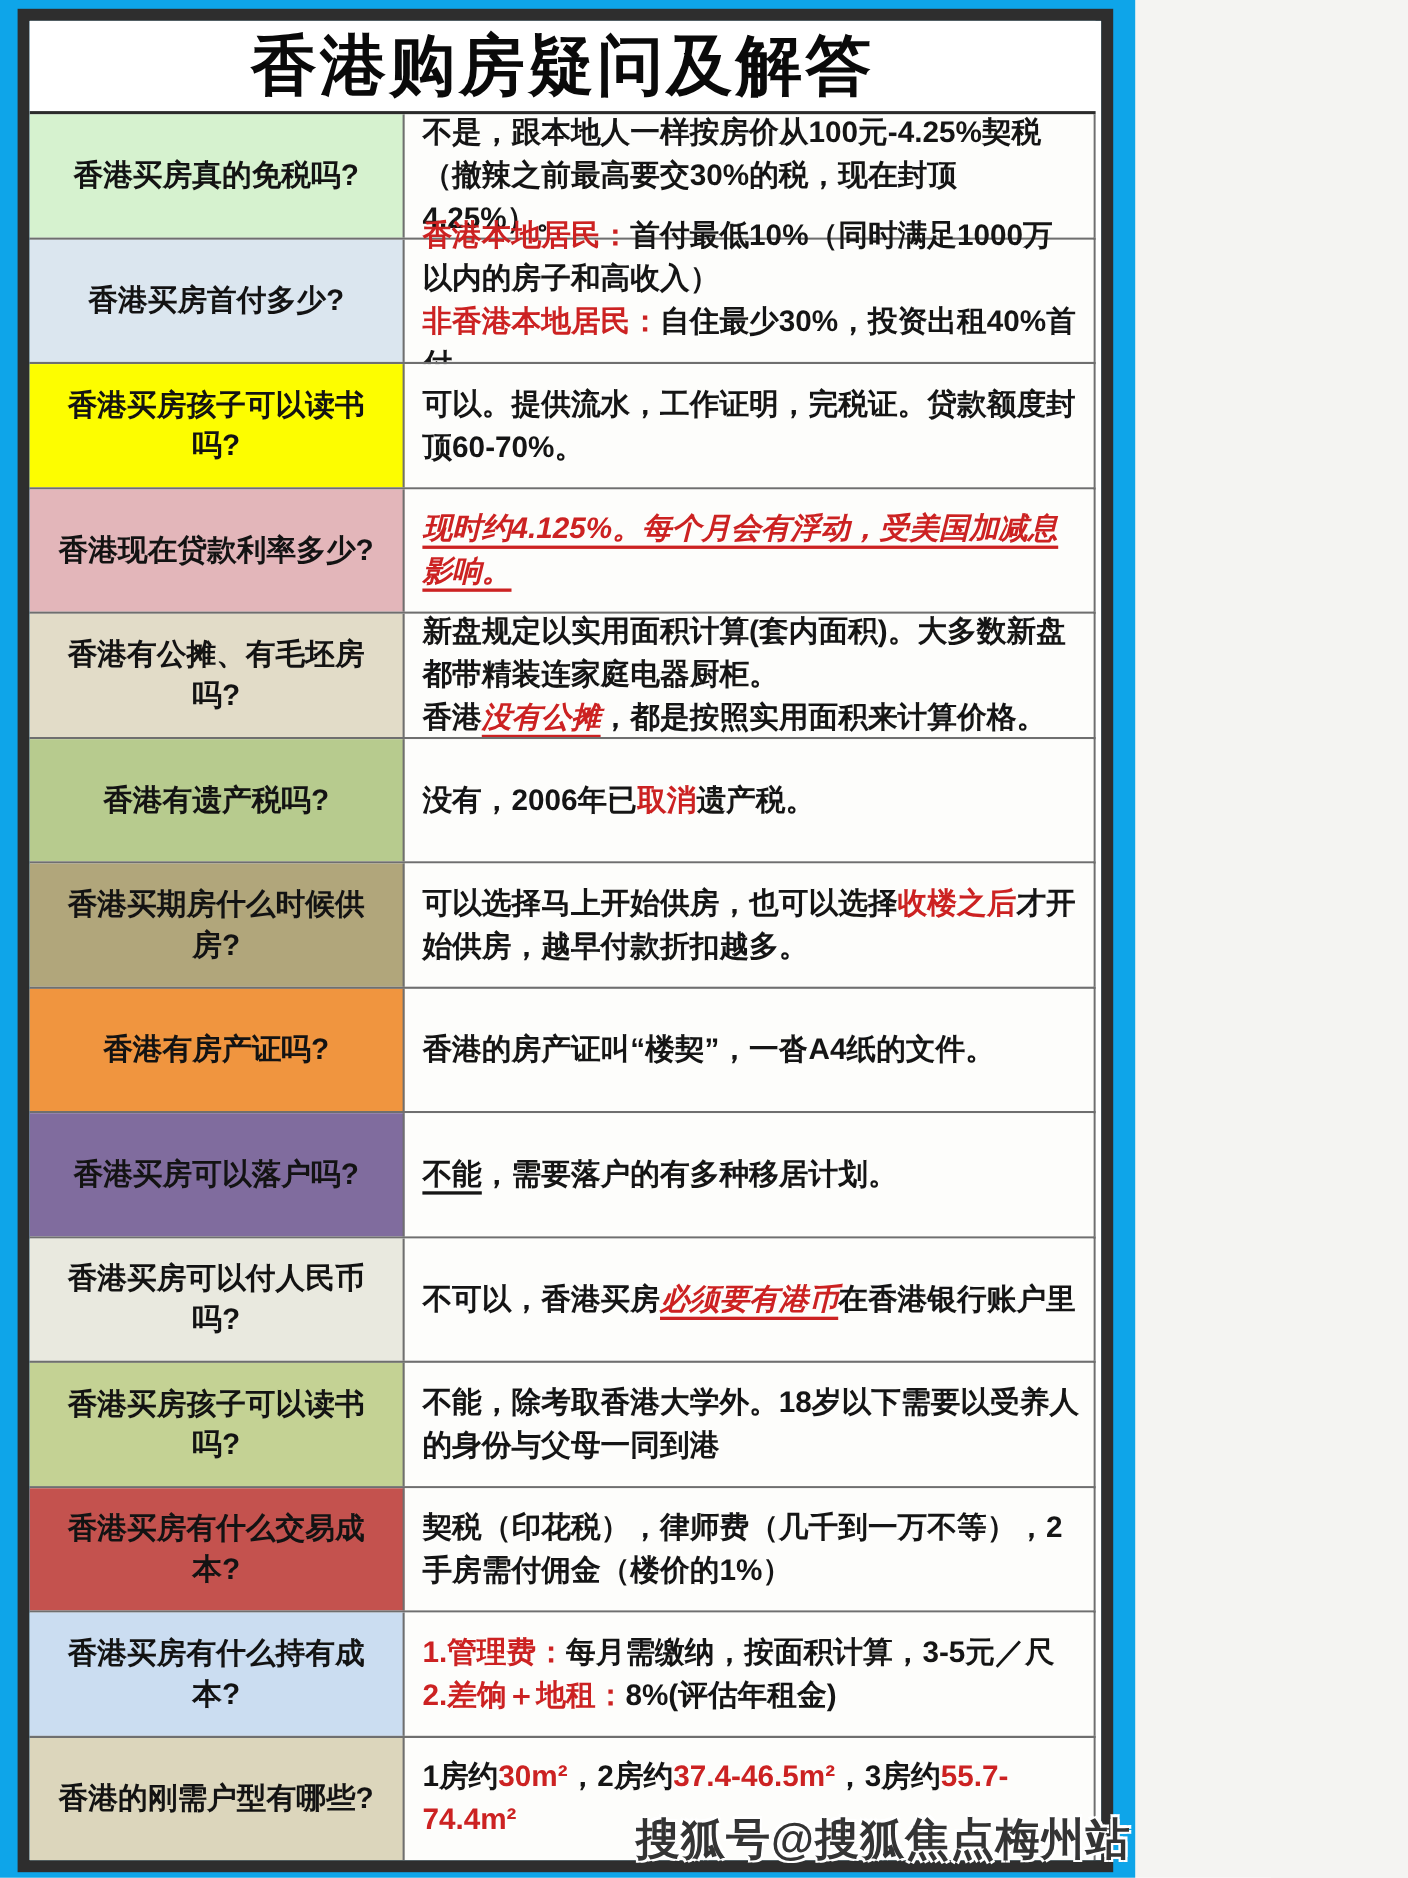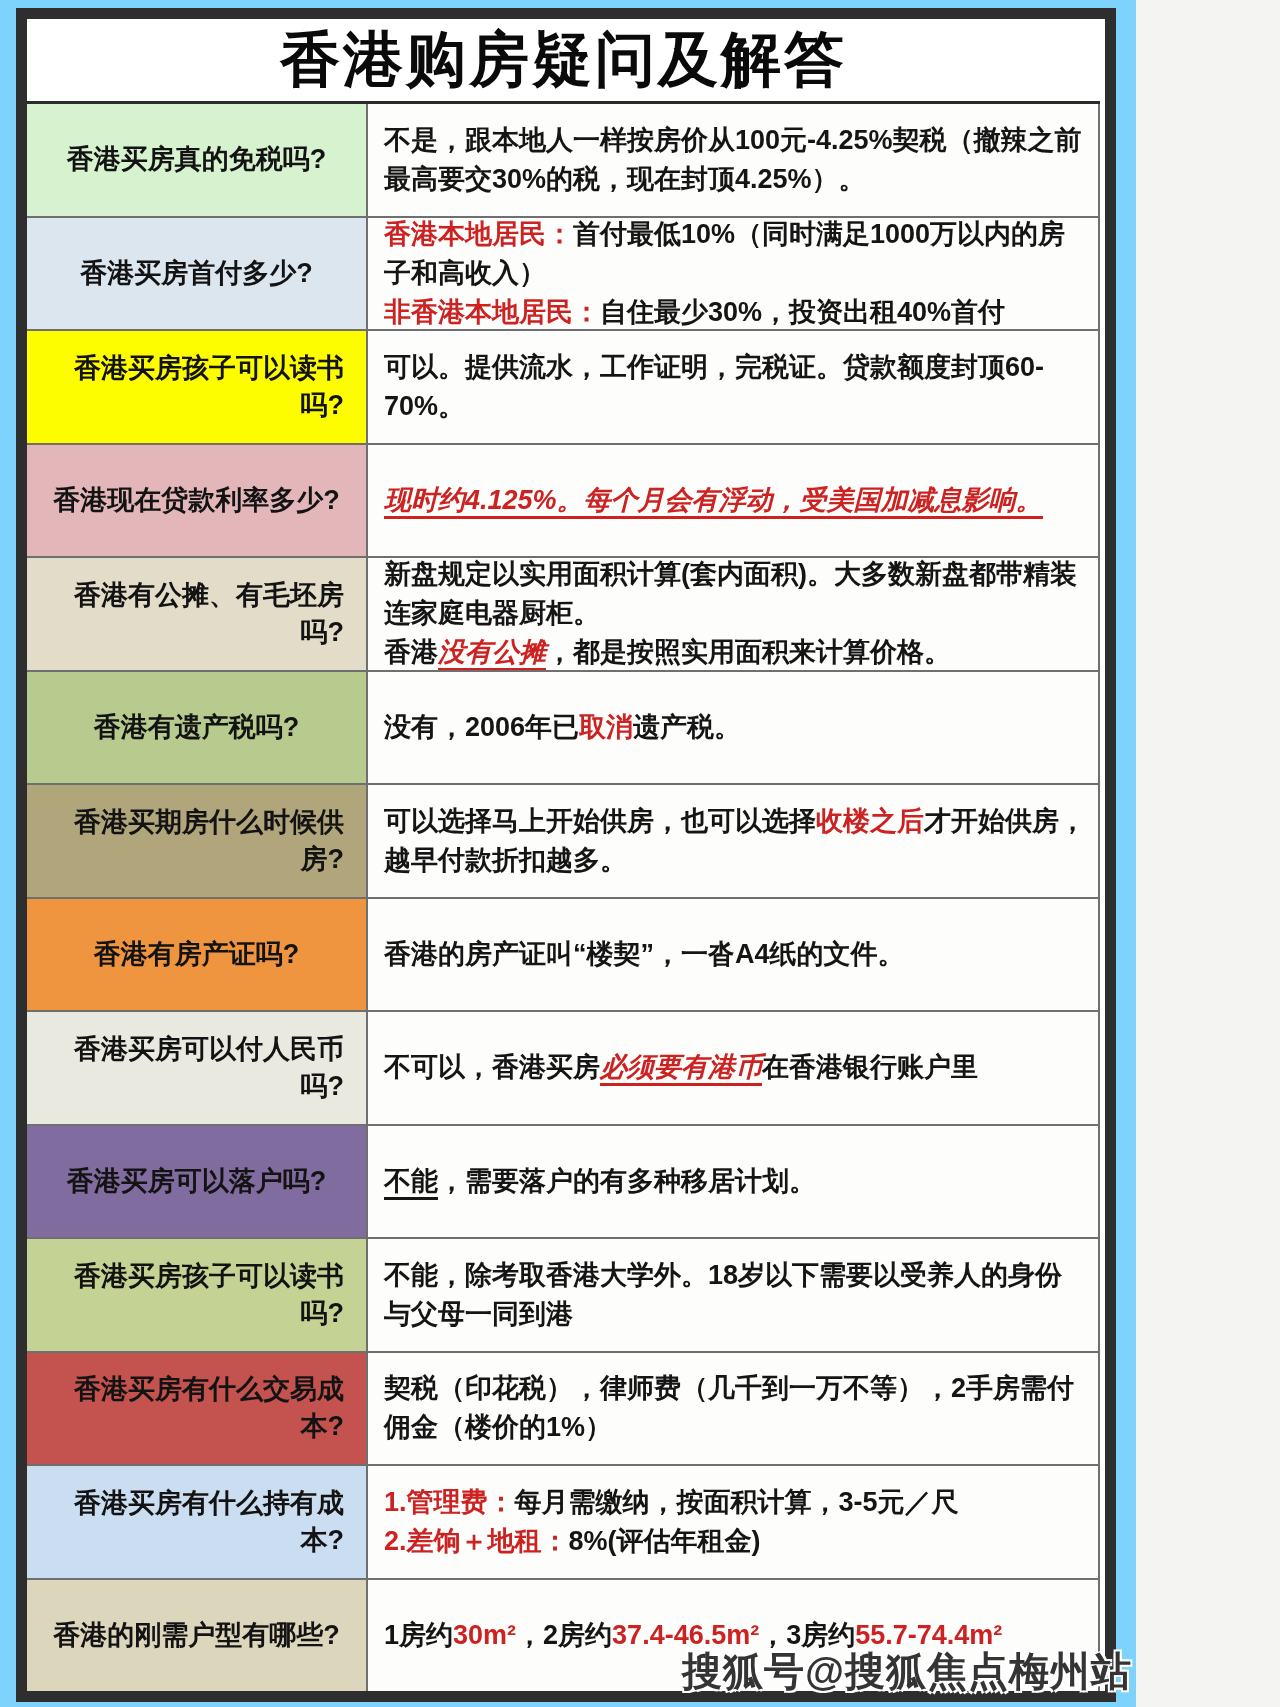--- a/index.html
+++ b/index.html
@@ -6,22 +6,22 @@
   body{
     width:1280px;height:1707px;
     background:#f4f4f2;
     font-family:"Liberation Sans","DejaVu Sans",sans-serif;
     font-weight:700;
     color:#151515;
     -webkit-font-smoothing:antialiased;
   }
   .page{
     position:relative;
-    width:1136px;height:1707px;
-    background:#7dd3fc;
+    width:1032px;height:1707px;
+    background:#0ea5e9;
     overflow:hidden;
   }
   .frame{
     position:absolute;
     left:16px;top:8px;right:20px;bottom:5px;
     border:11px solid #2e2e2e;
     background:#ffffff;
     box-sizing:border-box;
   }
   .paper{
@@ -57,21 +57,21 @@
     min-height:96px;
   }
   .row + .row{ border-top:2px solid #6f6f6f; }
   .qcell{
     flex:none;
     width:341px;
     box-sizing:border-box;
     display:flex;
     align-items:center;
     justify-content:center;
-    text-align:right;
+    text-align:center;
     padding:6px 22px;
     font-size:27px;
     line-height:37px;
     border-right:2px solid #6f6f6f;
     color:#131313;
   }
   .acell{
     flex:1;
     display:flex;
     flex-direction:column;
@@ -156,29 +156,29 @@
               <p><span>可以选择马上开始供房，也可以选择</span><span class="seg-red">收楼之后</span><span>才开始供房，越早付款折扣越多。</span></p>
             </div>
           </div>
           <div class="row">
             <div class="qcell" style="background: rgb(240, 149, 63);">香港有房产证吗?</div>
             <div class="acell">
               <p><span>香港的房产证叫“楼契”，一沓A4纸的文件。</span></p>
             </div>
           </div>
           <div class="row">
+            <div class="qcell" style="background: rgb(128, 108, 158);">香港买房可以落户吗?</div>
+            <div class="acell">
+              <p><span class="seg-black-u">不能</span><span>，需要落户的有多种移居计划。</span></p>
+            </div>
+          </div>
+          <div class="row">
             <div class="qcell" style="background: rgb(233, 233, 223);">香港买房可以付人民币吗?</div>
             <div class="acell">
               <p><span>不可以，香港买房</span><span class="seg-red-u">必须要有港币</span><span>在香港银行账户里</span></p>
-            </div>
-          </div>
-          <div class="row">
-            <div class="qcell" style="background: rgb(128, 108, 158);">香港买房可以落户吗?</div>
-            <div class="acell">
-              <p><span class="seg-black-u">不能</span><span>，需要落户的有多种移居计划。</span></p>
             </div>
           </div>
           <div class="row">
             <div class="qcell" style="background: rgb(196, 210, 148);">香港买房孩子可以读书吗?</div>
             <div class="acell">
               <p><span>不能，除考取香港大学外。18岁以下需要以受养人的身份与父母一同到港</span></p>
             </div>
           </div>
           <div class="row">
             <div class="qcell" style="background: rgb(196, 82, 78);">香港买房有什么交易成本?</div>

